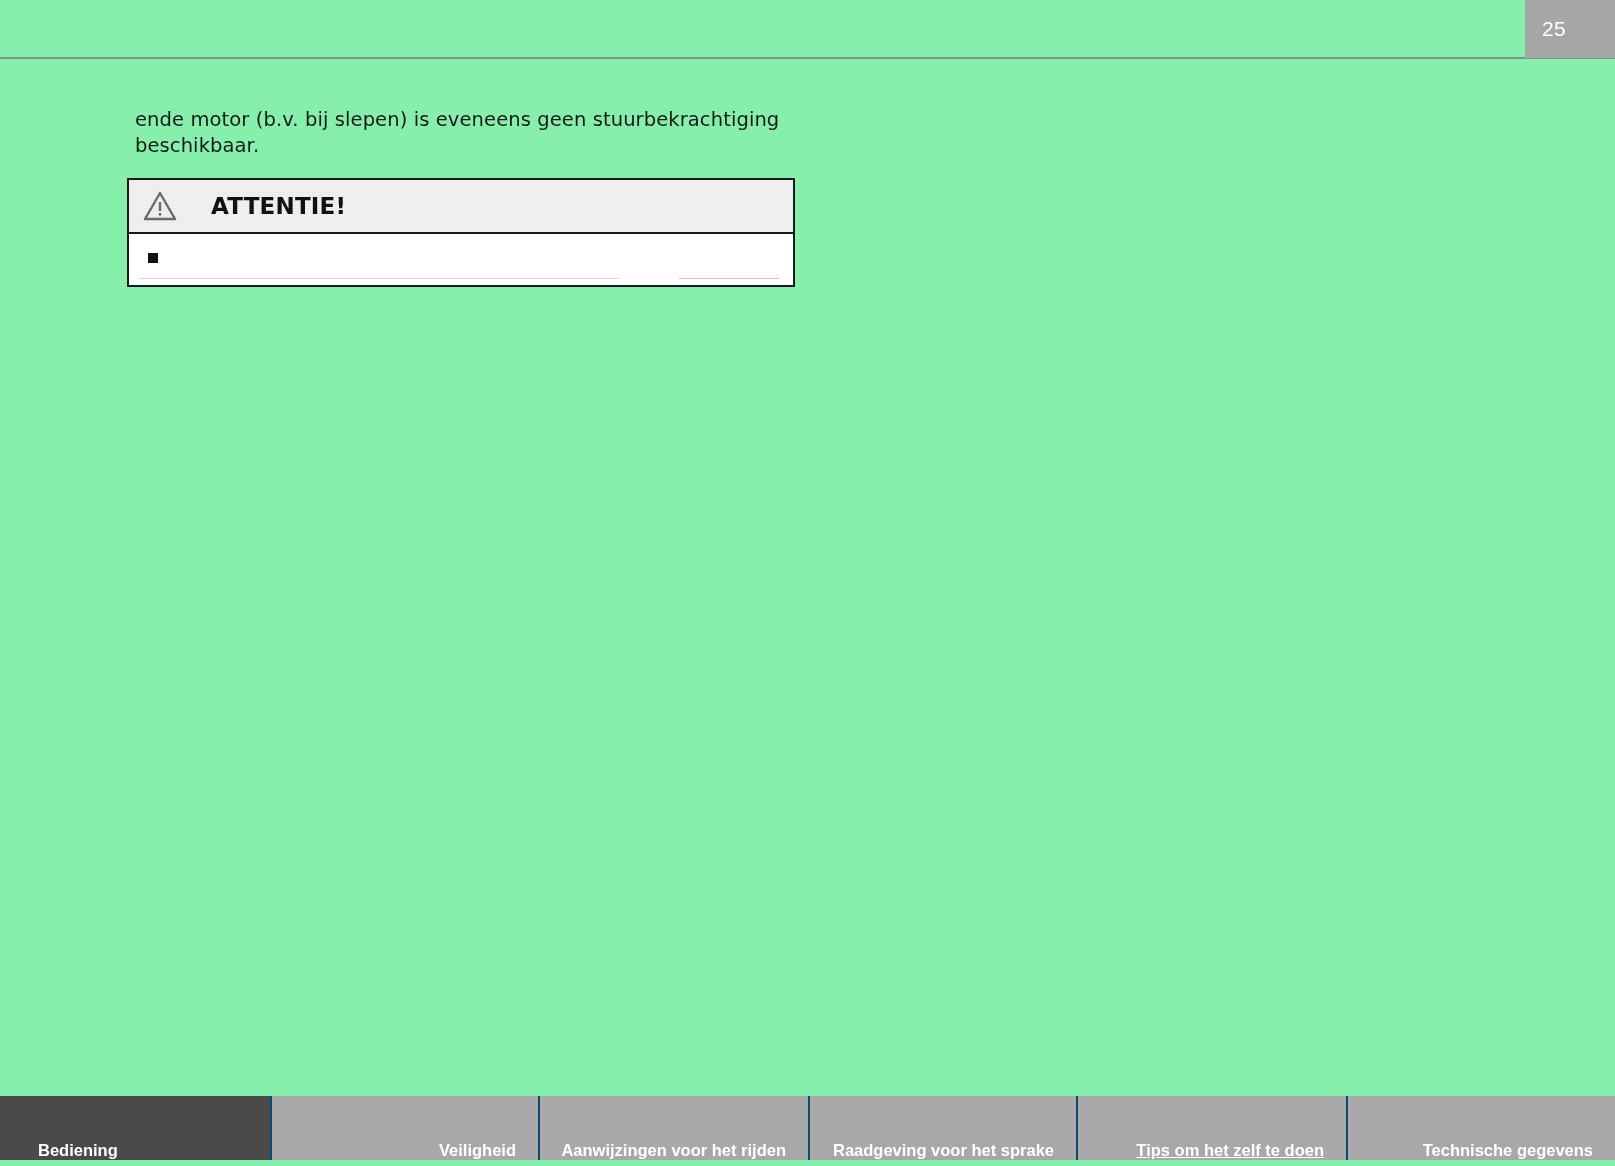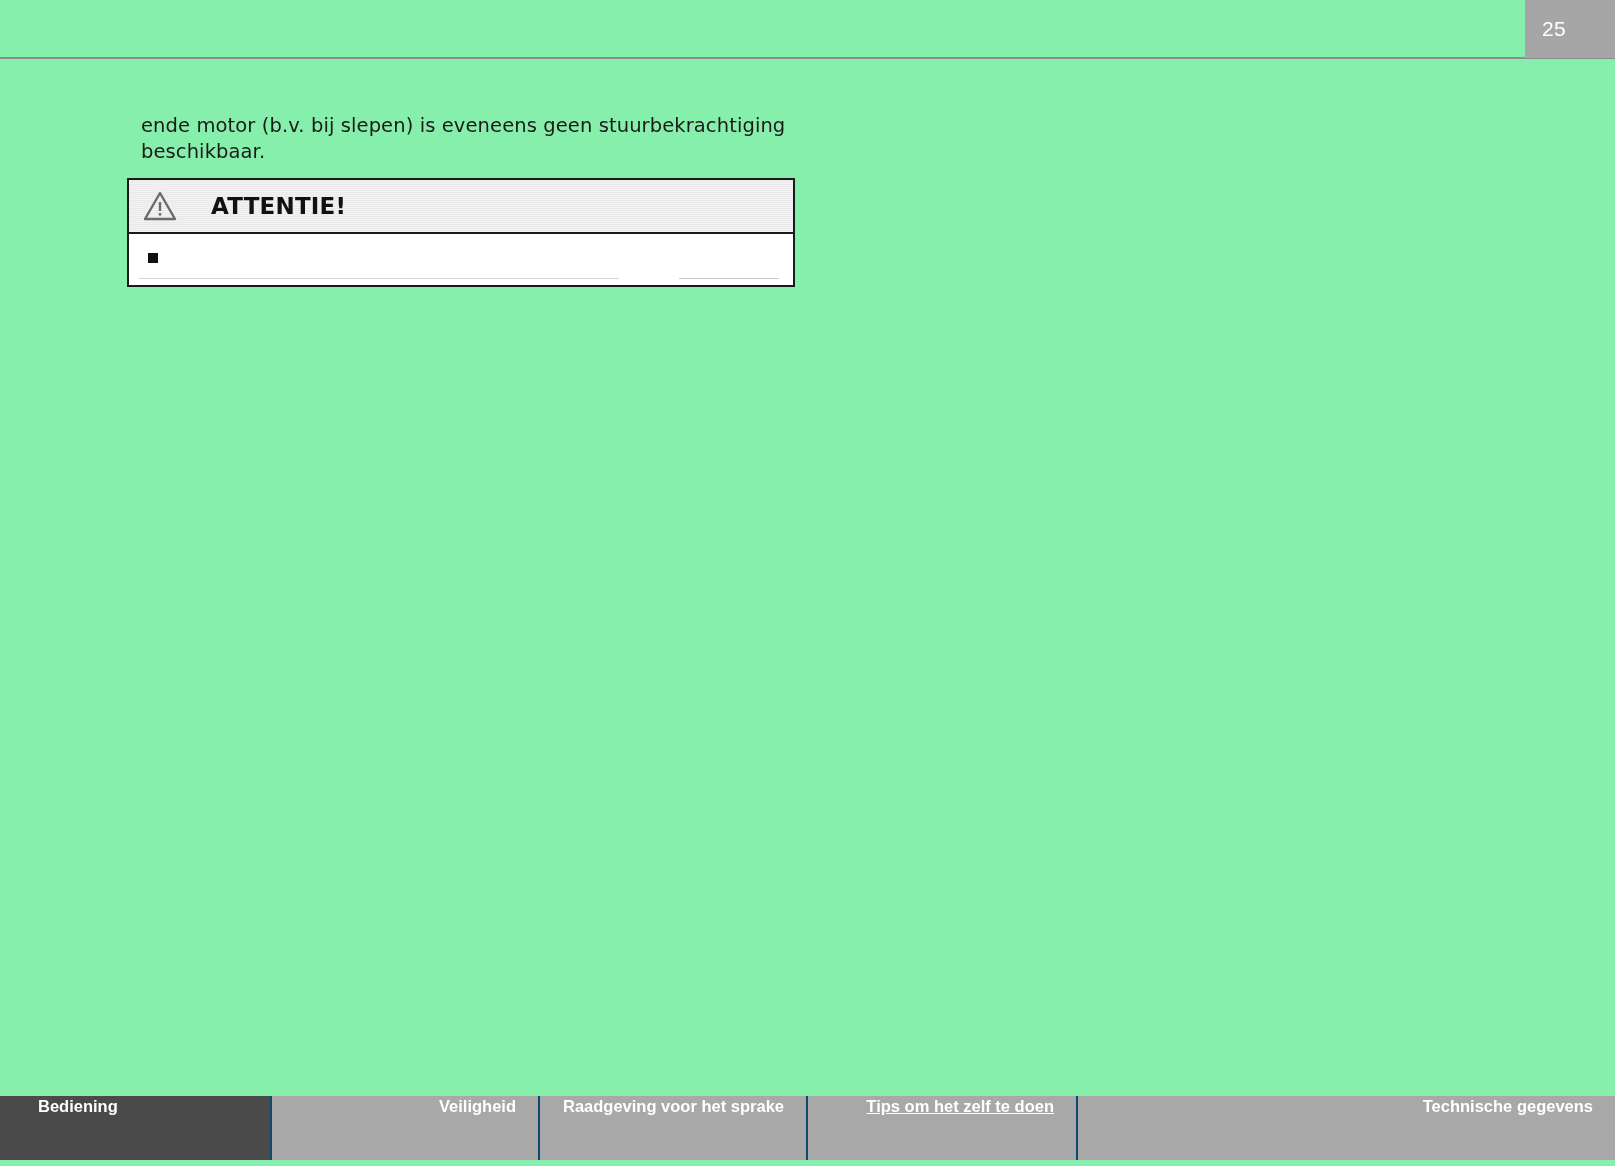--- a/index.html
+++ b/index.html
@@ -57,21 +57,21 @@
     position: absolute;
     left: 128px;
     top: 100px;
     width: 680px;
   }
   .paragraph {
     font-size: 19.5px;
     line-height: 26px;
     color: #1a1a1a;
     letter-spacing: 0.1px;
-    margin: 13px;
+    margin: 7px;
     font-family: "DejaVu Sans", sans-serif;
     font-weight: 400;
   }
 
   
   .attention-box {
     position: absolute;
     left: 127px;
     top: 178px;
     width: 668px;
@@ -150,21 +150,21 @@
     position: absolute;
     left: 0;
     bottom: 0;
     width: 1615px;
     height: 70px;
     display: flex;
   }
   .footer-tab {
     height: 64px;
     display: flex;
-    align-items: flex-start;
+    align-items: flex-end;
     box-sizing: border-box;
     color: #ffffff;
     font-size: 16.5px;
     font-weight: bold;
     font-family: "Liberation Sans", sans-serif;
     line-height: 20px;
   }
   .footer-tab .tab-label {
     width: 100%;
     display: block;
@@ -226,20 +226,23 @@
     </div>
   </div>
 
   <div class="footer">
     <div class="footer-tab tab-active">
       <span class="tab-label">Bediening</span>
     </div>
     <div class="footer-tab tab-normal tab-1">
       <span class="tab-label">Veiligheid</span>
     </div>
+    <div class="footer-tab tab-normal tab-2">
+      <span class="tab-label">Aanwijzingen voor het rijden</span>
+    </div>
     <div class="footer-tab tab-normal tab-3">
       <span class="tab-label">Raadgeving voor het sprake</span>
     </div>
     <div class="footer-tab tab-normal tab-4">
       <span class="tab-label">Tips om het zelf te doen</span>
     </div>
     <div class="footer-tab tab-normal tab-5">
       <span class="tab-label">Technische gegevens</span>
     </div>
   </div>

